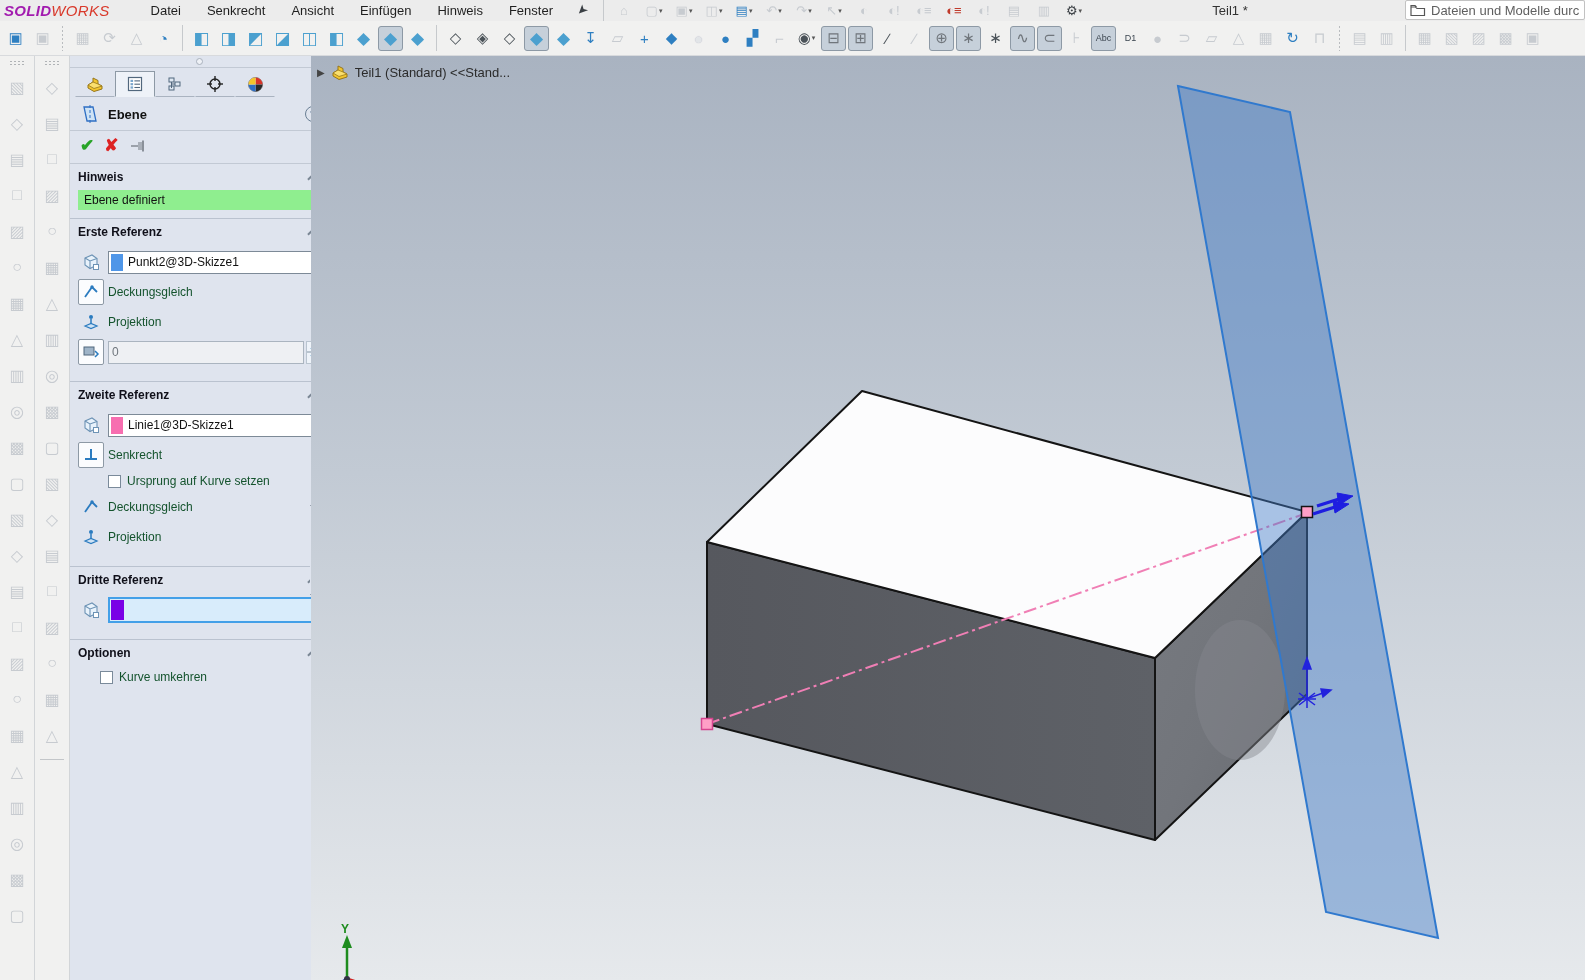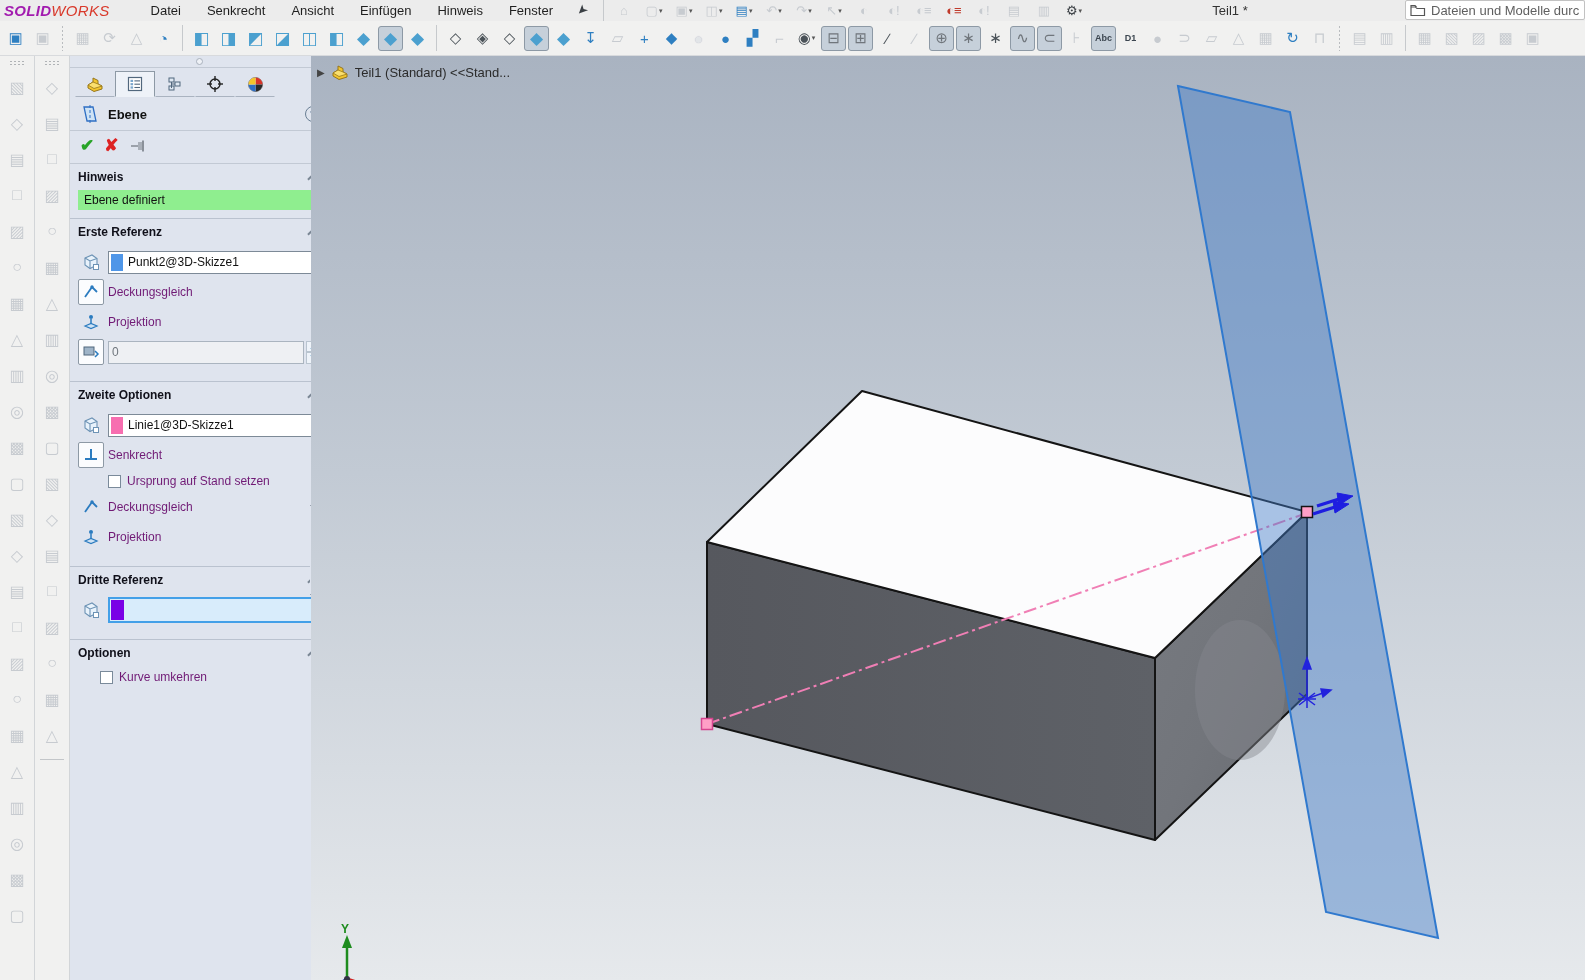--- a/index.html
+++ b/index.html
@@ -26,21 +26,21 @@
   .ticon { width:25px; height:25px; display:inline-flex; align-items:center; justify-content:center; font-size:15px; color:#70767c; border:1px solid transparent; border-radius:3px; margin:0 1px; flex:none; position:relative; cursor:default; }
   .qstrip .ticon { margin:0 6px; width:18px; height:18px; font-size:13px; }
   .ticon.disabled { color:#c7cbd0; }
   .ticon.normal { color:#4a5258; }
   .ticon.dark { color:#3a3f44; }
   .ticon.blue { color:#2e7fc1; }
   .ticon.cube { color:#4ba0cf; font-size:17px; }
   .ticon.light { color:#e2e5e8; text-shadow:0 0 1px #aab; }
   .ticon.multi { color:#c03a2b; }
   .ticon.selected, .ticon.pressed { background:#c6d0da; border-color:#8d99a5; }
-  .ticon.text { font-size:9px; font-weight:bold; color:#3c4650; letter-spacing:0; }
+  .ticon.text { font-size:9px; font-weight:normal; color:#3c4650; letter-spacing:0; }
   .ticon.rot135 { transform:rotate(135deg); }
   .caret { font-size:7px; color:#555; margin-left:1px; font-style:normal; }
   .tsep { flex:none; align-self:center; }
   .tsep.line { width:1px; height:26px; background:#c6c9cc; margin:0 5px; }
   .tsep.dotted { width:3px; height:26px; margin:0 5px; background-image:radial-gradient(#b9bcbf 1px, transparent 1px); background-size:3px 4px; }
 
   
   .leftcols { position:absolute; left:0; top:56px; width:70px; height:924px; background:#f1f1f0; display:flex; }
   .vcol { width:35px; height:100%; border-right:1px solid #d2d5d8; display:flex; flex-direction:column; align-items:center; padding-top:2px; }
   .drag-dots { width:16px; height:5px; margin:2px 0 4px 0; background-image:radial-gradient(#b0b3b6 1px, transparent 1px); background-size:4px 3px; }
@@ -72,21 +72,21 @@
   .pm-field .sw { width:12px; height:17px; margin:0 2px 0 2px; flex:none; }
   .pm-field .ftext { font-size:12px; color:#111; padding-left:3px; white-space:nowrap; }
   .pm-field.focused { background:#d8ecfb; border:2px solid #43a0e8; height:26px; }
   .pm-field.focused .sw { width:13px; height:20px; margin-left:1px; }
   .pm-field.disabled { background:#eef0f3; border-color:#aab4bf; }
   .pm-field.disabled .ftext { color:#6f767d; }
   .spinner { width:15px; height:23px; margin-left:2px; display:flex; flex-direction:column; flex:none; }
   .spin-btn { flex:1; border:1px solid #b9c4cf; background:#eef3f9; display:flex; align-items:center; justify-content:center; }
   .spin-btn .tri-up { width:0; height:0; border-left:4px solid transparent; border-right:4px solid transparent; border-bottom:5px solid #8fbede; }
   .spin-btn .tri-dn { width:0; height:0; border-left:4px solid transparent; border-right:4px solid transparent; border-top:5px solid #8fbede; }
-  .con-label { font-size:12px; color:#701a75; }
+  .con-label { font-size:12px; color:#14532d; }
   .cb-row { display:flex; align-items:center; margin:6px 0 6px 30px; }
   .cb { width:13px; height:13px; background:#fff; border:1px solid #7a8a9a; margin-right:6px; flex:none; }
   .collapse-tab { position:absolute; left:310px; top:505px; width:13px; height:90px; background:#dfe4ee; border:1px solid #9aa3b0; border-left:none; border-radius:0 7px 7px 0; }
   .collapse-tab .cdot { width:7px; height:7px; border-radius:50%; border:1px solid #a9b1bd; background:#eef1f6; margin:18px auto 0 auto; }
 
   
   .viewport { position:absolute; left:311px; top:56px; width:1274px; height:924px; background:linear-gradient(180deg,#a9b3c1 0%, #c2cad4 45%, #e6e9ec 100%); overflow:hidden; }
   .viewport svg.scene { position:absolute; left:0; top:0; }
   .breadcrumb { position:absolute; left:6px; top:8px; display:flex; align-items:center; gap:6px; font-size:13px; color:#2b2b2b; }
   .bc-arrow { color:#444; font-size:10px; }
@@ -386,21 +386,21 @@
             </span>
           <span class="spin-btn">
               <span class="tri-dn"></span>
             </span>
         </div>
       </div>
     </div>
     <div class="sec-divider"></div>
 
     <div class="sec-head">
-      <span>Zweite Optionen</span>
+      <span>Zweite Referenz</span>
       <span class="chev"></span>
     </div>
     <div class="sec-body">
       <div class="row">
         <span class="pm-iconbtn flat">
           <svg width="20" height="20" viewBox="0 0 20 20">
               <path d="M4 6 L11 3 L16 6.5 L16 13 L9 16.5 L4 13 Z" fill="#e8f2fb" stroke="#6d93b5" stroke-width="1.1"></path>
               <path d="M4 6 L9 9 L16 6.5 M9 9 L9 16.5" fill="none" stroke="#6d93b5" stroke-width="1.1"></path>
               <rect x="12.5" y="12.5" width="5" height="5" fill="#fff" stroke="#6d93b5"></rect>
             </svg>
@@ -414,21 +414,21 @@
         <span class="pm-iconbtn">
           <svg width="18" height="18" viewBox="0 0 18 18">
               <line x1="9" y1="3" x2="9" y2="13" stroke="#2b7bbf" stroke-width="2"></line>
               <line x1="3" y1="13" x2="15" y2="13" stroke="#2b7bbf" stroke-width="2"></line>
             </svg>
         </span>
         <span class="con-label">Senkrecht</span>
       </div>
       <div class="cb-row">
         <span class="cb"></span>
-        <span class="con-label">Ursprung auf Stand setzen</span>
+        <span class="con-label">Ursprung auf Kurve setzen</span>
       </div>
       <div class="row">
         <span class="pm-iconbtn flat">
           <svg width="18" height="18" viewBox="0 0 18 18">
               <line x1="3" y1="14" x2="10" y2="4" stroke="#2b7bbf" stroke-width="1.8"></line>
               <line x1="10" y1="4" x2="15" y2="9" stroke="#2b7bbf" stroke-width="1.8"></line>
               <circle cx="10" cy="4" r="1.7" fill="#2b7bbf"></circle>
             </svg>
         </span>
         <span class="con-label">Deckungsgleich</span>

